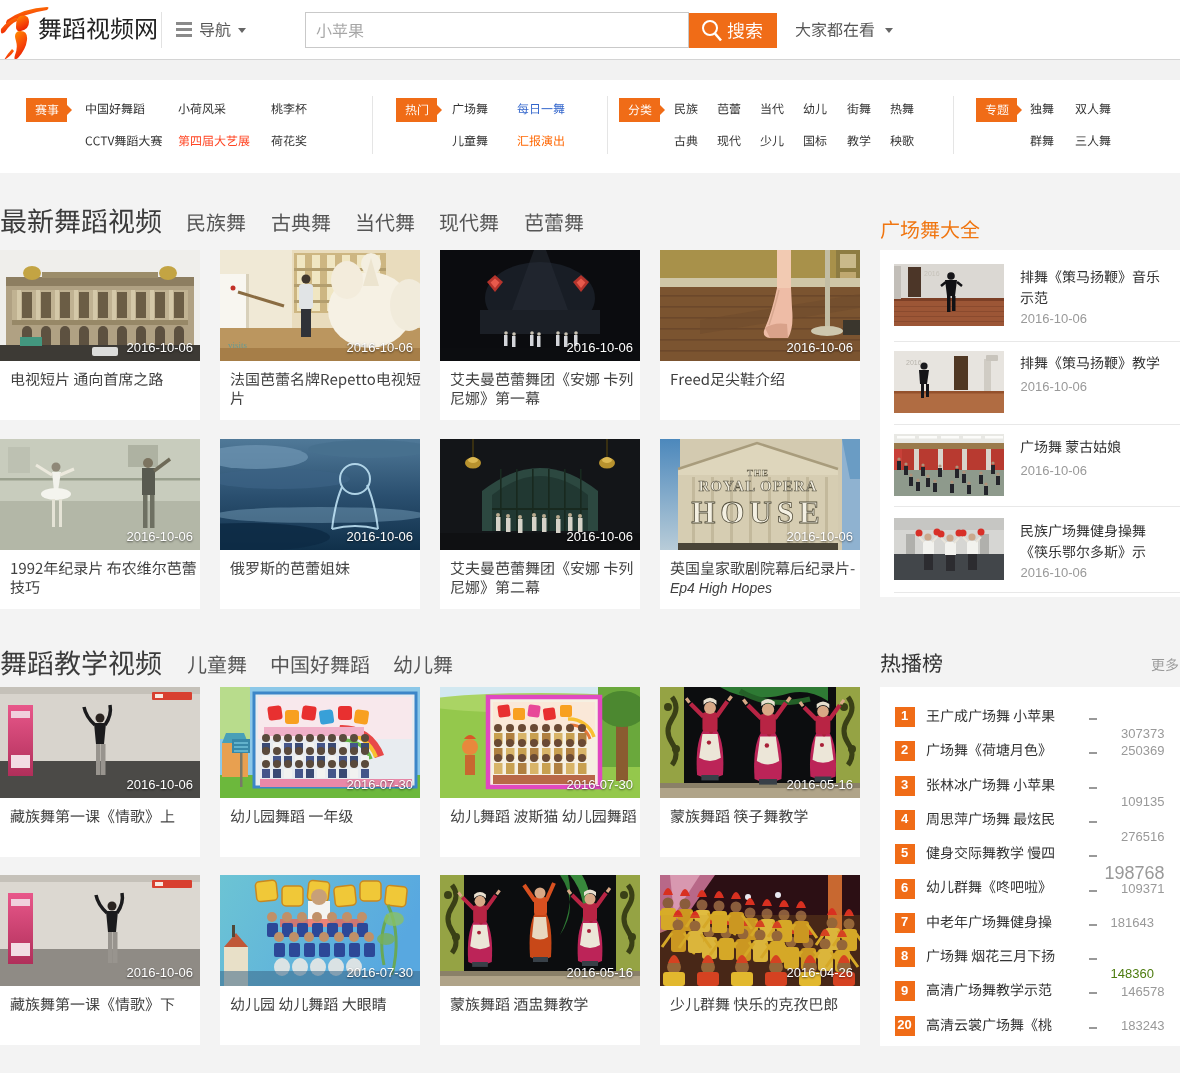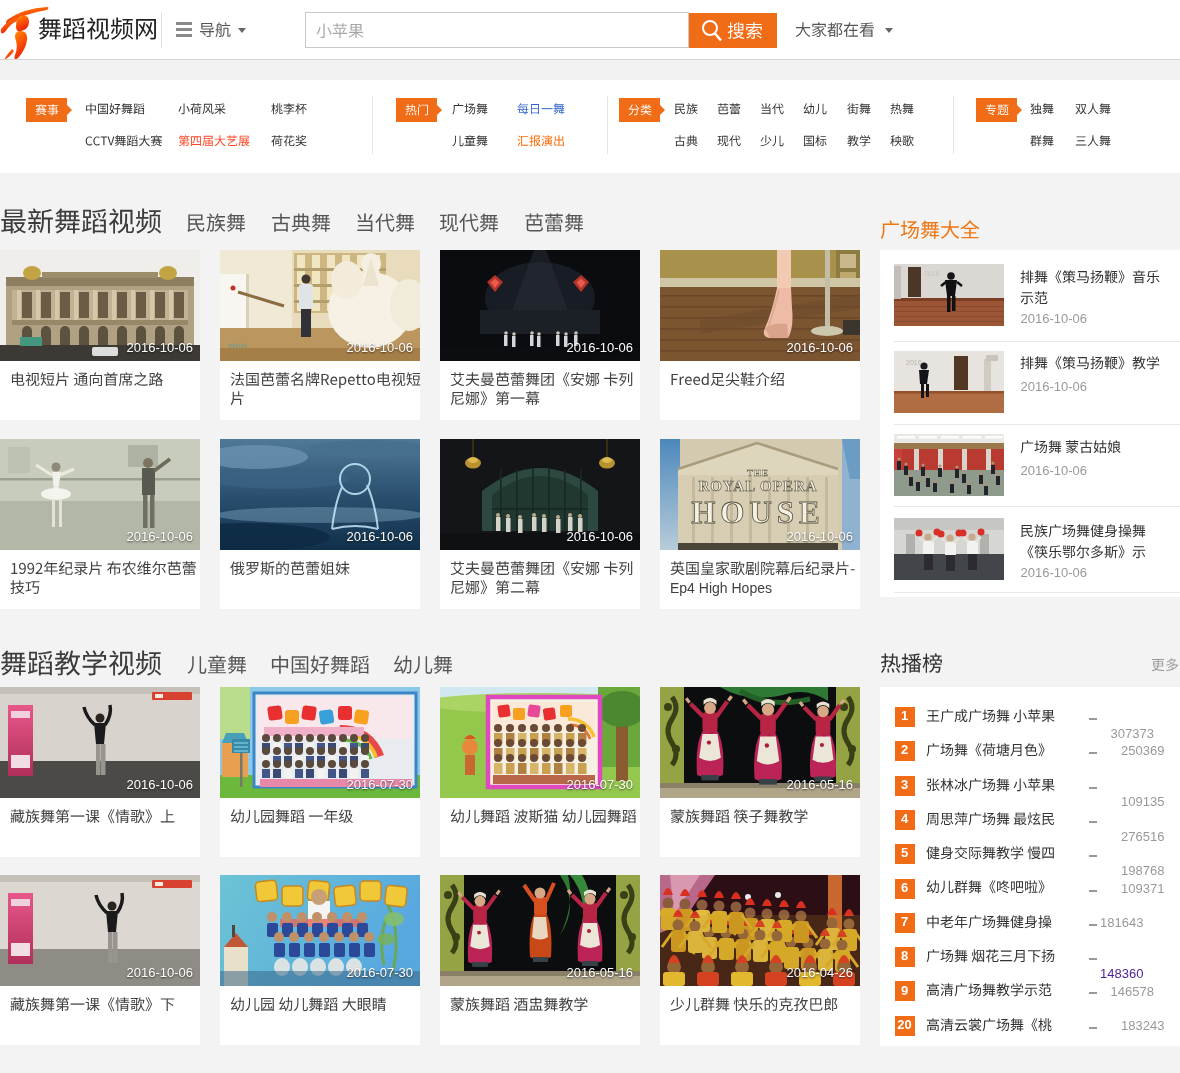--- a/index.html
+++ b/index.html
@@ -980,21 +980,21 @@
         <use href="#u5267" x="1250"></use>
         <use href="#u9662" x="1500"></use>
         <use href="#u5E55" x="1750"></use>
         <use href="#u540E" x="2000"></use>
         <use href="#u7EAA" x="2250"></use>
         <use href="#u5F55" x="2500"></use>
         <use href="#u7247" x="2750"></use>
         <use href="#u2D" x="3000"></use>
       </g>
     </svg>
-    <div class="lt " style="left:670.0px;top:580.5px;font-size:14px;color:#404040;">Ep4 High Hopes</div>
+    <div class="lt " style="left:670.0px;top:580.5px;font-size:14px;color:#404040;font-style:italic;">Ep4 High Hopes</div>
     <div style="position:absolute;left:0px;top:687px;width:200px;height:170px;background:#fff"></div>
     <div style="position:absolute;left:0px;top:687px;width:200px;height:111px;overflow:hidden">
       <svg width="200" height="111" viewBox="0 0 200 111" preserveAspectRatio="none">
         <rect width="200" height="111" fill="#d8d4cd"></rect>
         <rect y="0" width="200" height="7" fill="#c5c1b9"></rect>
         <rect y="74" width="200" height="37" fill="#4b4a47"></rect>
         <linearGradient id="pg100" x1="0" y1="0" x2="0" y2="1">
           <stop offset="0" stop-color="#e8578a"></stop>
           <stop offset="1" stop-color="#b02f5a"></stop>
         </linearGradient>
@@ -1817,21 +1817,21 @@
         <use href="#u6210" x="500"></use>
         <use href="#u5E7F" x="750"></use>
         <use href="#u573A" x="1000"></use>
         <use href="#u821E" x="1250"></use>
         <use href="#u5C0F" x="1556"></use>
         <use href="#u82F9" x="1806"></use>
         <use href="#u679C" x="2056"></use>
       </g>
     </svg>
     <div style="position:absolute;left:1089px;top:718.0px;width:8px;height:2px;background:#999"></div>
-    <div class="lt " style="left:1100.0px;top:726.6px;font-size:13px;color:#999;width:64.5px;text-align:center">307373</div>
+    <div class="lt " style="left:1100.0px;top:726.6px;font-size:13px;color:#999;width:64.5px;text-align:right">307373</div>
     <div style="position:absolute;left:894.5px;top:741.3px;width:20px;height:20px;background:#f06c17"></div>
     <div class="lt " style="left:894.5px;top:743.4px;font-size:13px;color:#fff;font-weight:bold;width:20px;text-align:center">2</div>
     <svg style="position:absolute;left:925.5px;top:742.2px" class="tr " width="127" height="19">
       <g fill="#333" transform="translate(0,13.04) scale(0.05600)">
         <use href="#u5E7F"></use>
         <use href="#u573A" x="250"></use>
         <use href="#u821E" x="500"></use>
         <use href="#u300A" x="750"></use>
         <use href="#u8377" x="1000"></use>
         <use href="#u5858" x="1250"></use>
@@ -1885,21 +1885,21 @@
         <use href="#u4EA4" x="500"></use>
         <use href="#u9645" x="750"></use>
         <use href="#u821E" x="1000"></use>
         <use href="#u6559" x="1250"></use>
         <use href="#u5B66" x="1500"></use>
         <use href="#u6162" x="1806"></use>
         <use href="#u56DB" x="2056"></use>
       </g>
     </svg>
     <div style="position:absolute;left:1089px;top:855.2px;width:8px;height:2px;background:#999"></div>
-    <div class="lt " style="left:1100.0px;top:863.8px;font-size:13px;color:#999;width:64.5px;text-align:right">198768</div>
+    <div class="lt " style="left:1100.0px;top:863.8px;font-size:18px;color:#999;width:64.5px;text-align:right">198768</div>
     <div style="position:absolute;left:894.5px;top:878.5px;width:20px;height:20px;background:#f06c17"></div>
     <div class="lt " style="left:894.5px;top:880.6px;font-size:13px;color:#fff;font-weight:bold;width:20px;text-align:center">6</div>
     <svg style="position:absolute;left:925.5px;top:879.4px" class="tr " width="127" height="19">
       <g fill="#333" transform="translate(0,13.04) scale(0.05600)">
         <use href="#u5E7C"></use>
         <use href="#u513F" x="250"></use>
         <use href="#u7FA4" x="500"></use>
         <use href="#u821E" x="750"></use>
         <use href="#u300A" x="1000"></use>
         <use href="#u549A" x="1250"></use>
@@ -1919,55 +1919,55 @@
         <use href="#u5E74" x="500"></use>
         <use href="#u5E7F" x="750"></use>
         <use href="#u573A" x="1000"></use>
         <use href="#u821E" x="1250"></use>
         <use href="#u5065" x="1500"></use>
         <use href="#u8EAB" x="1750"></use>
         <use href="#u64CD" x="2000"></use>
       </g>
     </svg>
     <div style="position:absolute;left:1089px;top:923.8px;width:8px;height:2px;background:#999"></div>
-    <div class="lt " style="left:1100.0px;top:915.9px;font-size:13px;color:#999;width:64.5px;text-align:left">181643</div>
+    <div class="lt " style="left:1100.0px;top:915.9px;font-size:13px;color:#999;width:64.5px;text-align:center">181643</div>
     <div style="position:absolute;left:894.5px;top:947.1px;width:20px;height:20px;background:#f06c17"></div>
     <div class="lt " style="left:894.5px;top:949.2px;font-size:13px;color:#fff;font-weight:bold;width:20px;text-align:center">8</div>
     <svg style="position:absolute;left:925.5px;top:948.0px" class="tr " width="131" height="19">
       <g fill="#333" transform="translate(0,13.04) scale(0.05600)">
         <use href="#u5E7F"></use>
         <use href="#u573A" x="250"></use>
         <use href="#u821E" x="500"></use>
         <use href="#u70DF" x="806"></use>
         <use href="#u82B1" x="1056"></use>
         <use href="#u4E09" x="1306"></use>
         <use href="#u6708" x="1556"></use>
         <use href="#u4E0B" x="1806"></use>
         <use href="#u626C" x="2056"></use>
       </g>
     </svg>
     <div style="position:absolute;left:1089px;top:958.1px;width:8px;height:2px;background:#999"></div>
-    <div class="lt " style="left:1100.0px;top:966.7px;font-size:13px;color:#4c1d95;width:64.5px;text-align:left">148360</div>
+    <div class="lt " style="left:1100.0px;top:966.7px;font-size:13px;color:#4d7c0f;width:64.5px;text-align:center">148360</div>
     <div style="position:absolute;left:894.5px;top:981.4px;width:20px;height:20px;background:#f06c17"></div>
     <div class="lt " style="left:894.5px;top:983.5px;font-size:13px;color:#fff;font-weight:bold;width:20px;text-align:center">9</div>
     <svg style="position:absolute;left:925.5px;top:982.3px" class="tr " width="127" height="19">
       <g fill="#333" transform="translate(0,13.04) scale(0.05600)">
         <use href="#u9AD8"></use>
         <use href="#u6E05" x="250"></use>
         <use href="#u5E7F" x="500"></use>
         <use href="#u573A" x="750"></use>
         <use href="#u821E" x="1000"></use>
         <use href="#u6559" x="1250"></use>
         <use href="#u5B66" x="1500"></use>
         <use href="#u793A" x="1750"></use>
         <use href="#u8303" x="2000"></use>
       </g>
     </svg>
     <div style="position:absolute;left:1089px;top:992.4px;width:8px;height:2px;background:#999"></div>
-    <div class="lt " style="left:1100.0px;top:984.5px;font-size:13px;color:#999;width:64.5px;text-align:center">146578</div>
+    <div class="lt " style="left:1100.0px;top:984.5px;font-size:13px;color:#999;width:64.5px;text-align:right">146578</div>
     <div style="position:absolute;left:894.5px;top:1015.7px;width:20px;height:20px;background:#f06c17"></div>
     <div class="lt " style="left:894.5px;top:1017.8px;font-size:13px;color:#fff;font-weight:bold;width:20px;text-align:center">20</div>
     <svg style="position:absolute;left:925.5px;top:1016.6px" class="tr " width="127" height="19">
       <g fill="#333" transform="translate(0,13.04) scale(0.05600)">
         <use href="#u9AD8"></use>
         <use href="#u6E05" x="250"></use>
         <use href="#u4E91" x="500"></use>
         <use href="#u88F3" x="750"></use>
         <use href="#u5E7F" x="1000"></use>
         <use href="#u573A" x="1250"></use>

